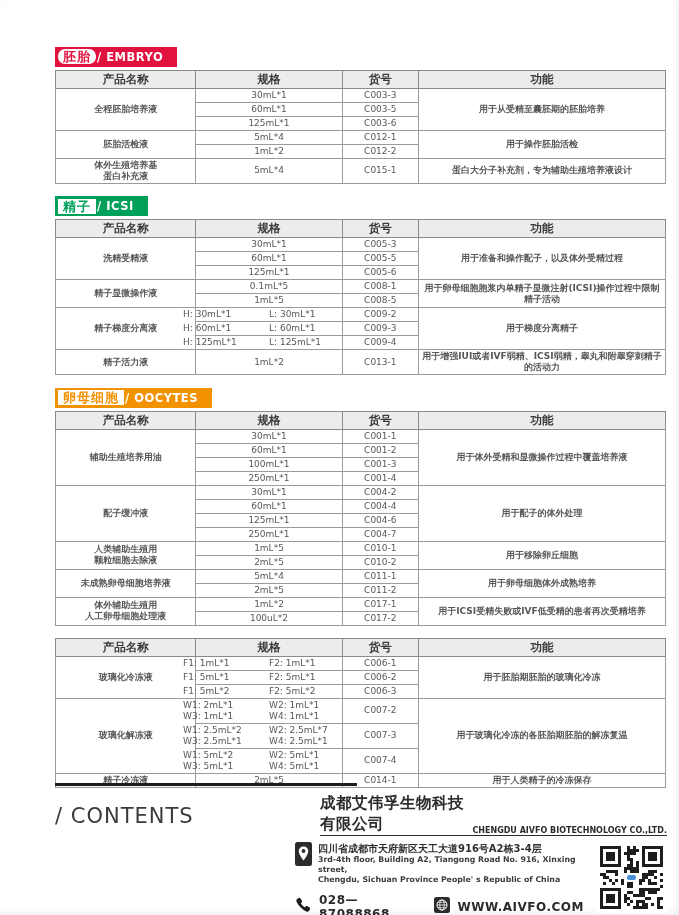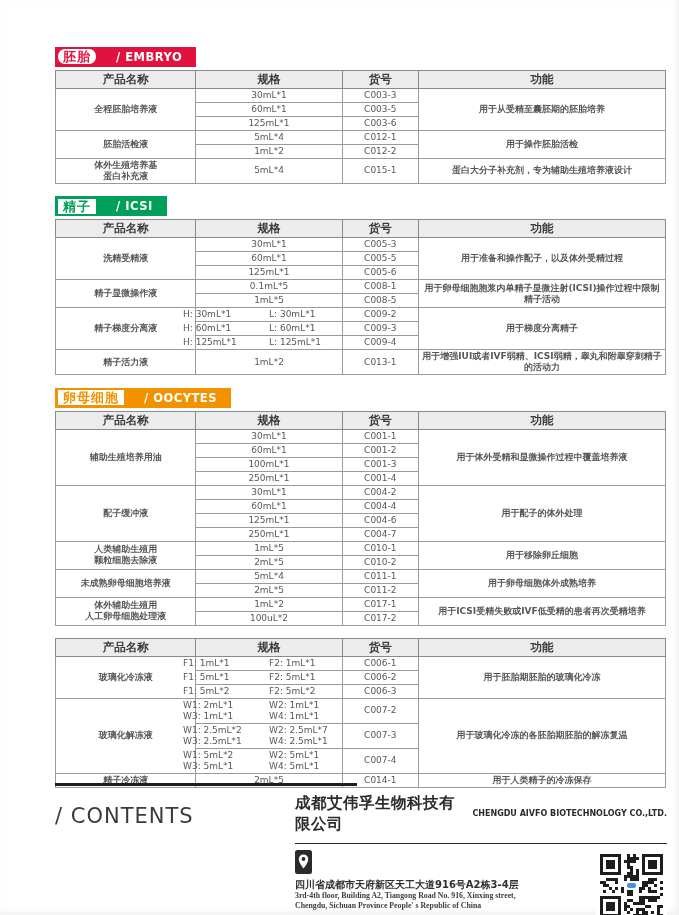--- a/index.html
+++ b/index.html
@@ -7,21 +7,21 @@
   #page{position:relative;width:679px;height:915px;background:#fff;overflow:hidden;
         box-shadow:inset -3px -3px 6px rgba(0,0,0,0.06);}
   #content{position:absolute;left:55px;top:46px;width:612px;}
 
   
   .section{margin-bottom:12px;}
   .banner{display:inline-flex;align-items:center;height:20px;padding:2px 14px 2px 3px;
           box-sizing:border-box;margin-bottom:3px;}
   .banner-label{background:#ffffff;font-weight:bold;font-size:13px;line-height:15px;
                 padding:0 5px;letter-spacing:1px;}
-  .banner-en{color:#ffffff;font-weight:bold;font-size:11.5px;margin-left:20px;letter-spacing:.5px;}
+  .banner-en{color:#ffffff;font-weight:bold;font-size:11.5px;margin-left:1px;letter-spacing:.5px;}
 
   
   table.ptable{border-collapse:collapse;table-layout:fixed;width:611px;
                border:1.5px solid #6e6e6e;}
   table.ptable th{background:#ececec;border:1px solid #8a8a8a;color:#3a3a3a;
                   font-size:11.5px;font-weight:bold;padding:2px 1px;line-height:13px;}
   table.ptable td{border:1px solid #9b9b9b;text-align:center;vertical-align:middle;
                   color:#585858;font-size:9px;line-height:11px;padding:1px 2px;}
   td.name-cell{font-weight:bold;font-size:10.5px;color:#4a4a4a;line-height:12px;}
   td.fn-cell{font-weight:bold;font-size:9px;color:#565656;line-height:12px;padding:1px 6px;}
@@ -30,30 +30,30 @@
   .spec-line.two span{text-align:left;}
 
   
   #footer{position:absolute;left:55px;top:783px;width:612px;}
   .footer-rule{width:302px;height:2.5px;background:#1d1d1d;margin-bottom:8px;}
   .footer-cols{display:flex;}
   .footer-left{width:240px;}
   .catalog-title-cn{font-size:27px;font-weight:bold;color:#2b2b2b;letter-spacing:2px;}
   .catalog-title-en{font-size:21px;color:#3a3a3a;margin-top:10px;letter-spacing:1px;}
   .footer-right{flex:1;position:relative;margin-top:-1px;}
-  .company-line{display:flex;align-items:center;border-bottom:1.5px solid #2b2b2b;
-                padding-bottom:8px;}
+  .company-line{display:flex;align-items:flex-end;border-bottom:1.5px solid #2b2b2b;
+                padding-bottom:0;margin-left:25px;}
   .company-cn{font-size:15.5px;font-weight:bold;color:#2b2b2b;letter-spacing:.5px;}
   .company-en{font-size:8px;font-weight:bold;color:#2b2b2b;margin-left:6px;white-space:nowrap;}
   .footer-info{display:flex;margin-top:6px;}
   .info-col{flex:1;}
-  .address-row{display:flex;flex-direction:column;}
+  .address-row{display:flex;}
   .pin-badge{flex:0 0 auto;margin-right:6px;}
   .addr-cn{font-size:10px;font-weight:bold;color:#2f2f2f;line-height:13px;}
-  .addr-en{font-size:7.8px;font-weight:bold;color:#3c3c3c;line-height:10px;font-family:Liberation Serif, serif;}
+  .addr-en{font-size:7.8px;font-weight:bold;color:#3c3c3c;line-height:10px;}
   .contact-row{display:flex;align-items:center;margin-top:8px;gap:8px;}
   .phone-glyph{font-size:15px;color:#1d1d1d;line-height:15px;}
   .contact-text{font-size:12px;font-weight:bold;color:#2b2b2b;letter-spacing:.5px;}
   .web-badge{margin-left:18px;}
   .qr-wrap{flex:0 0 auto;margin-left:12px;}
 </style>
 </head>
 <body>
 
 <div id="page">

